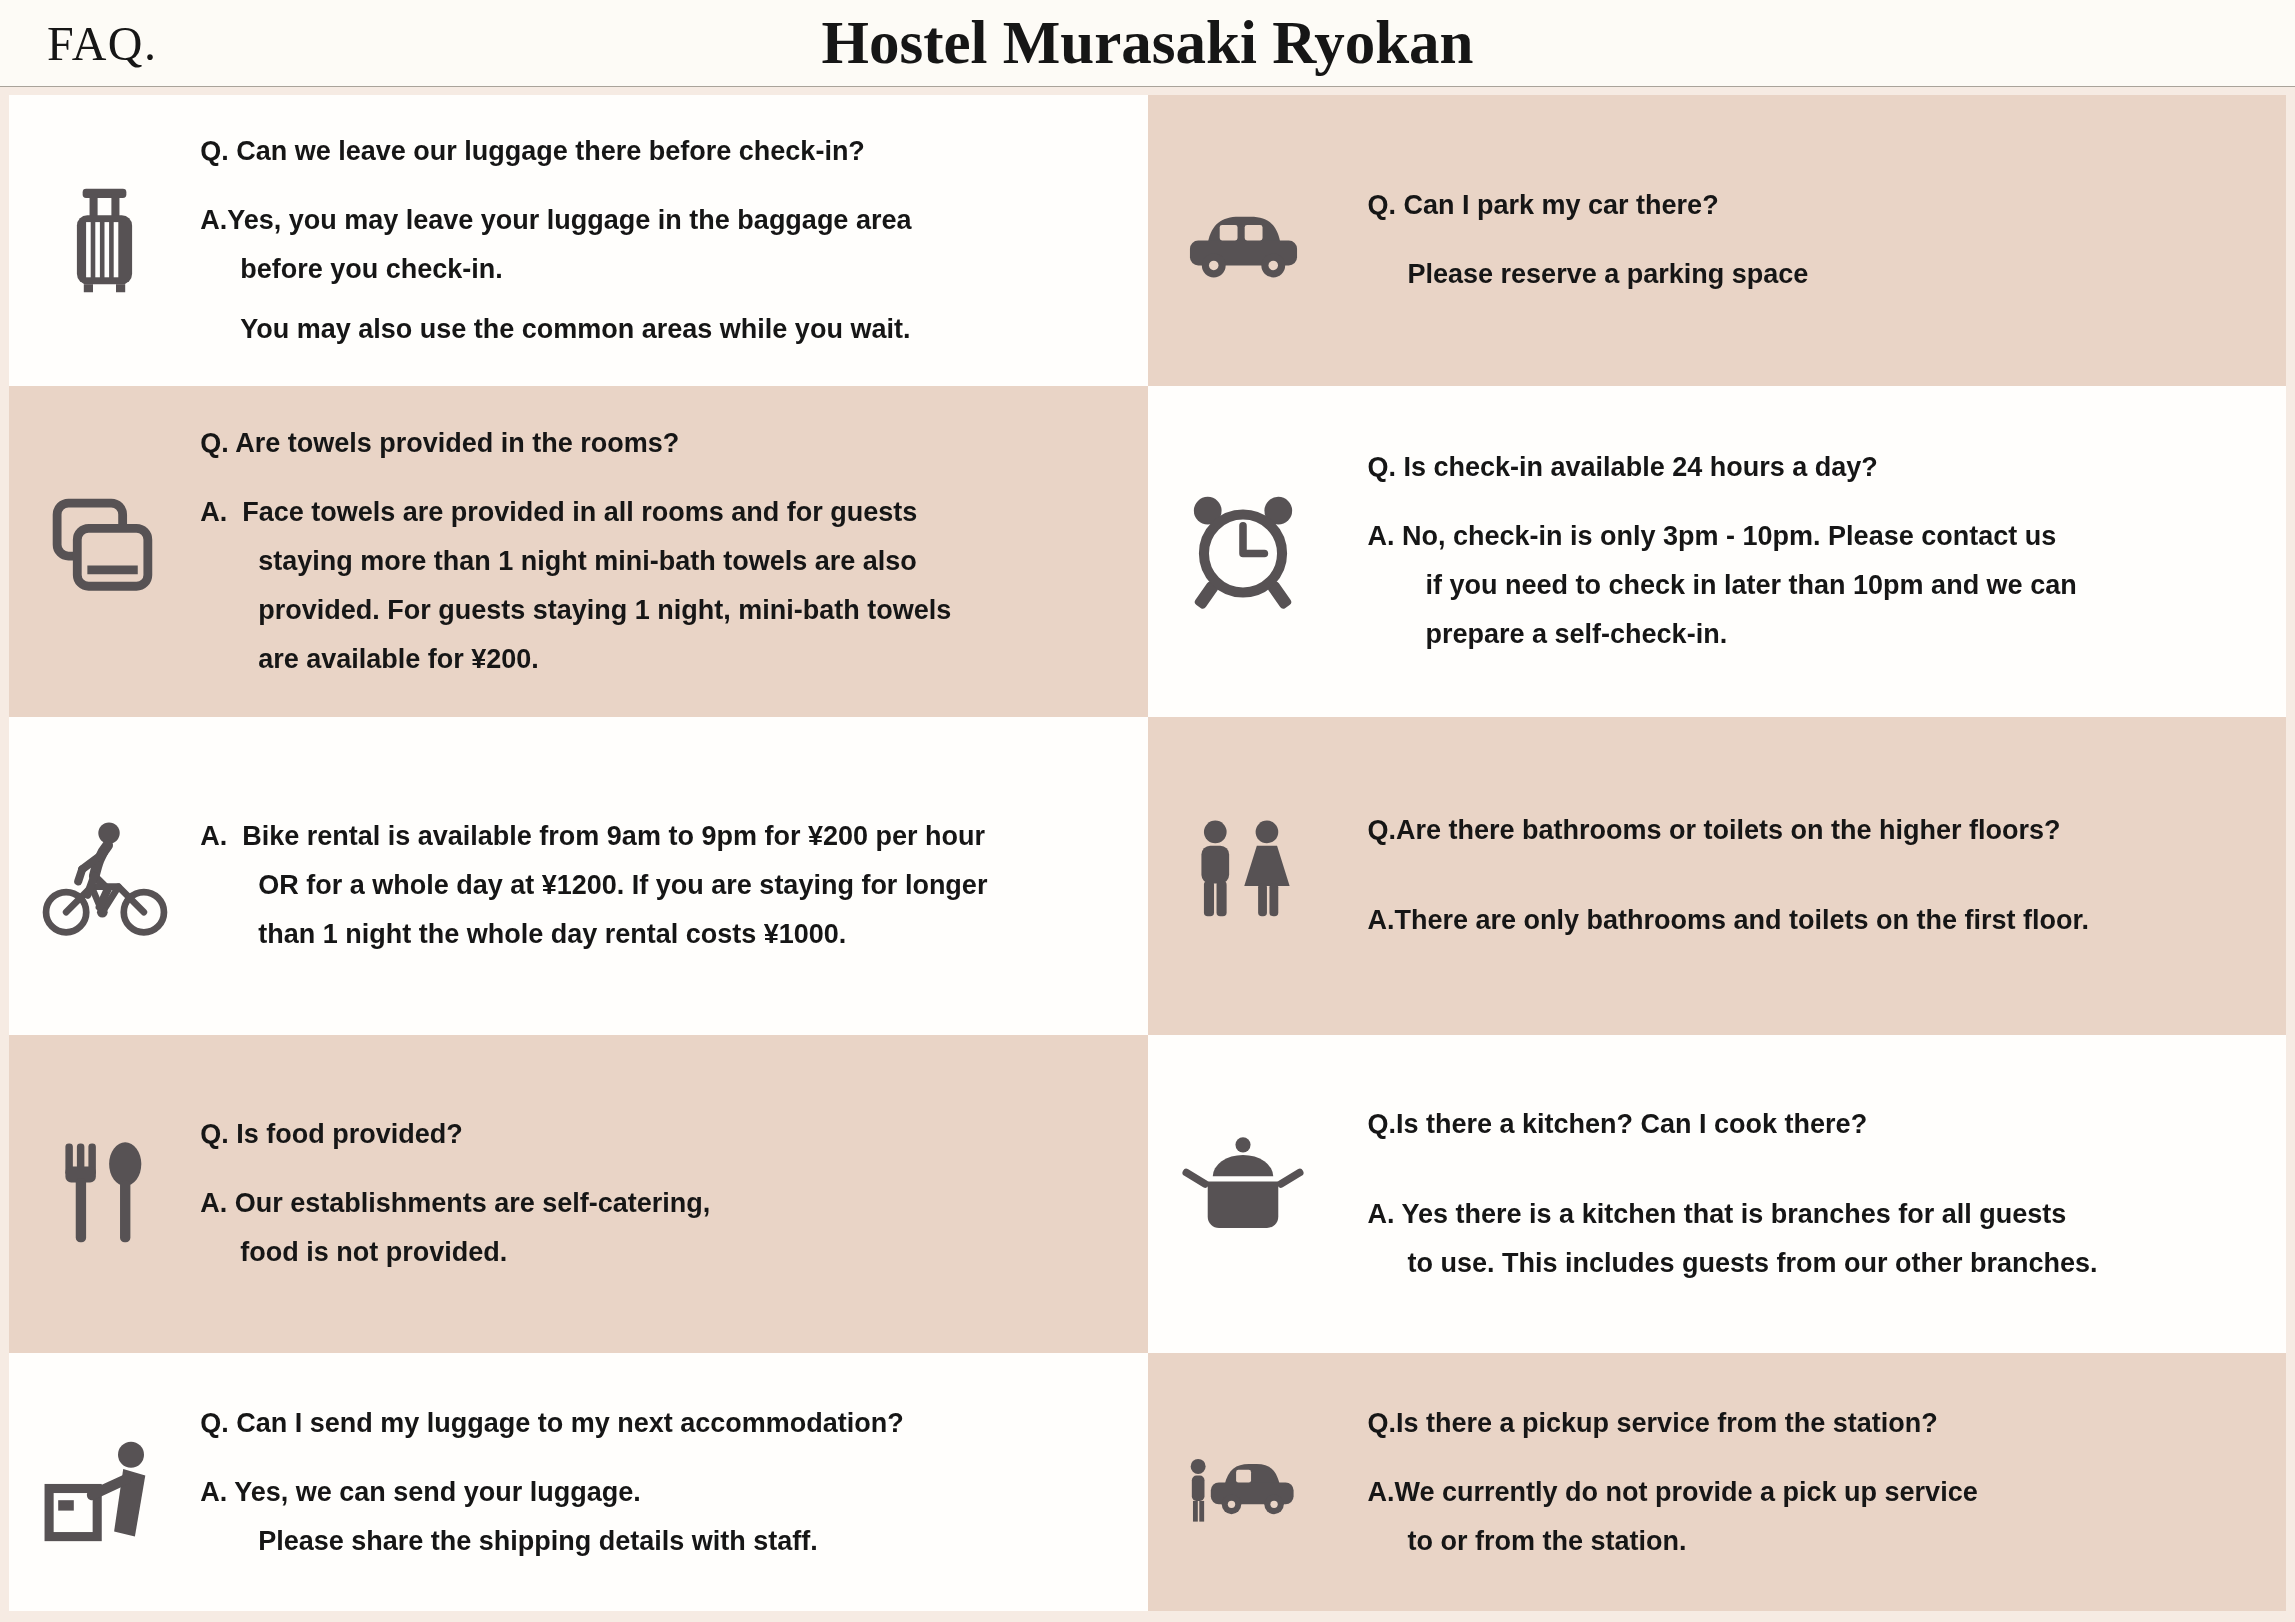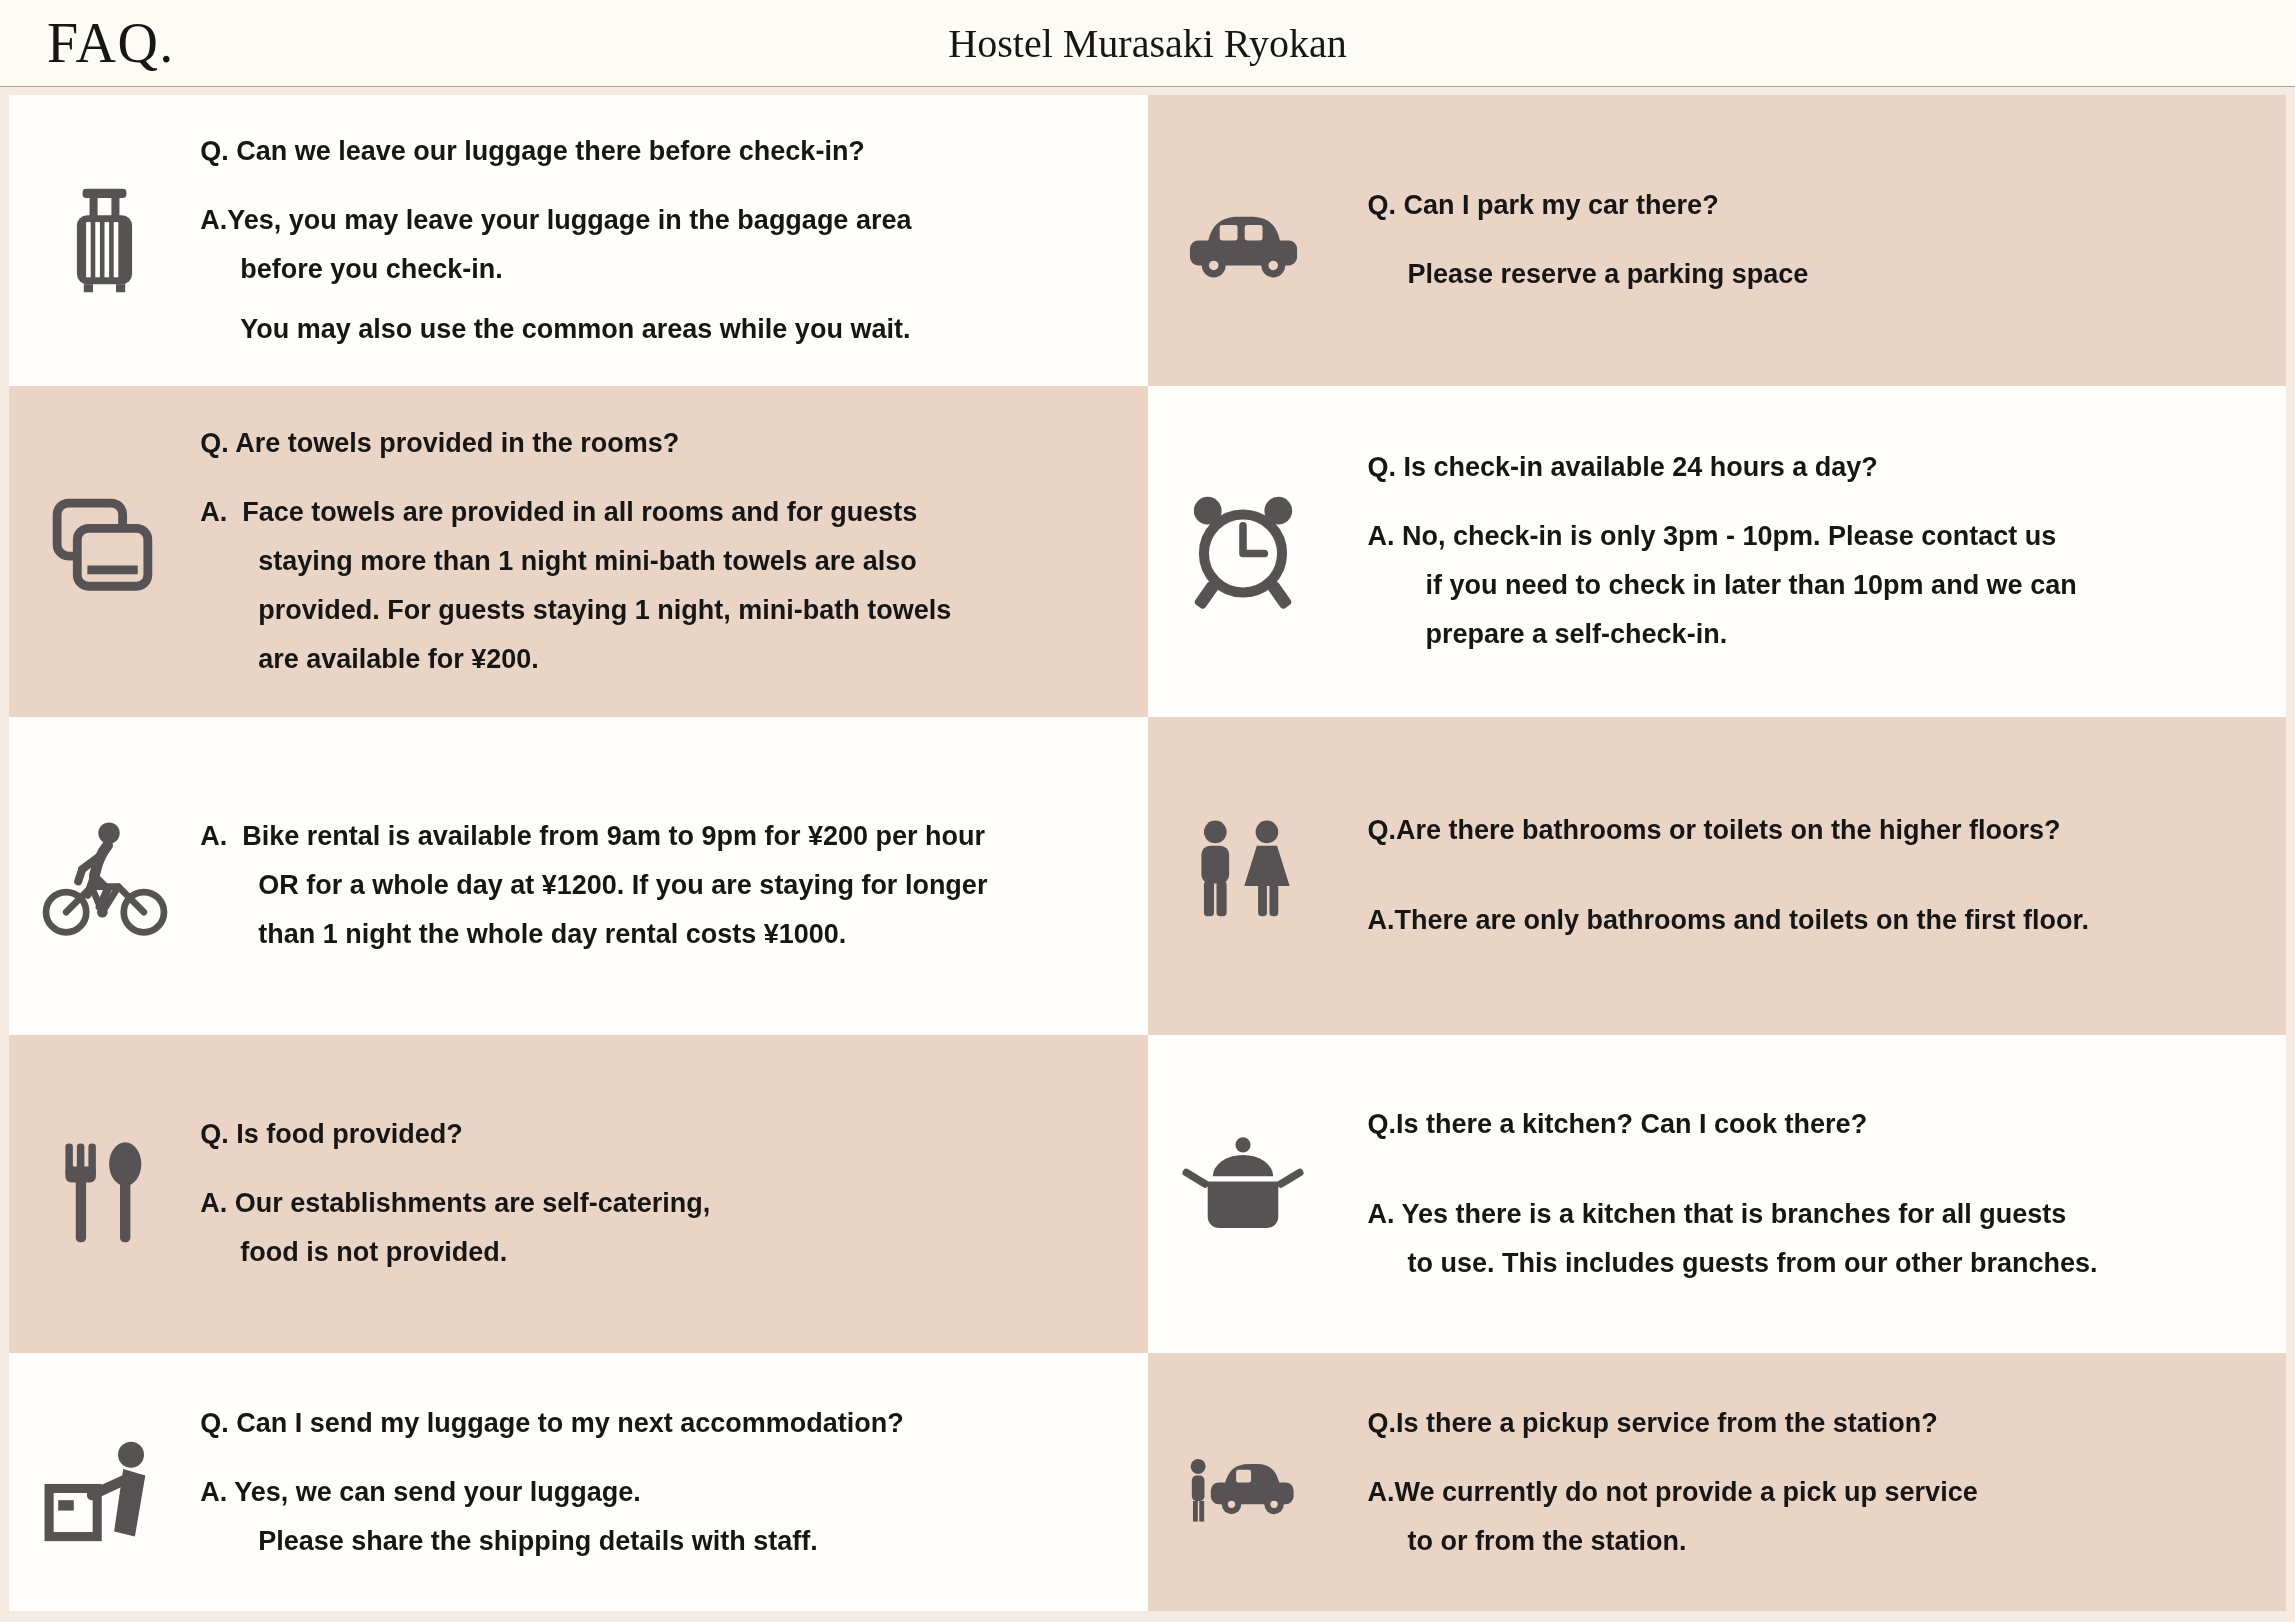--- a/index.html
+++ b/index.html
@@ -9,26 +9,26 @@
     font-family:"Liberation Sans",sans-serif;
   }
   .page{width:2295px;height:1622px;display:flex;flex-direction:column;}
   .header{
     height:86px;flex:none;background:#fdfbf6;
     border-bottom:1.5px solid #a9a39a;
     position:relative;display:flex;align-items:center;
   }
   .faq-title{
     font-family:"Liberation Serif","DejaVu Serif",serif;
-    font-size:56px;margin-left:47px;letter-spacing:1.5px;
+    font-size:48px;margin-left:47px;letter-spacing:1.5px;
   }
   .hostel{
     position:absolute;left:50%;transform:translateX(-50%);
     font-family:"Liberation Serif","DejaVu Serif",serif;
-    font-size:40px;white-space:pre;
+    font-size:61px;white-space:pre;font-weight:bold;
   }
   .grid{
     flex:1;display:grid;
     grid-template-columns:1fr 1fr;
     grid-template-rows:291px 331px 318px 318px 1fr;
     padding:7.7px 9.2px 10.7px 9.2px;box-sizing:border-box;
     background:#f6ebe3;
     border-radius:24px;
   }
   .cell{display:flex;align-items:center;overflow:hidden;}

